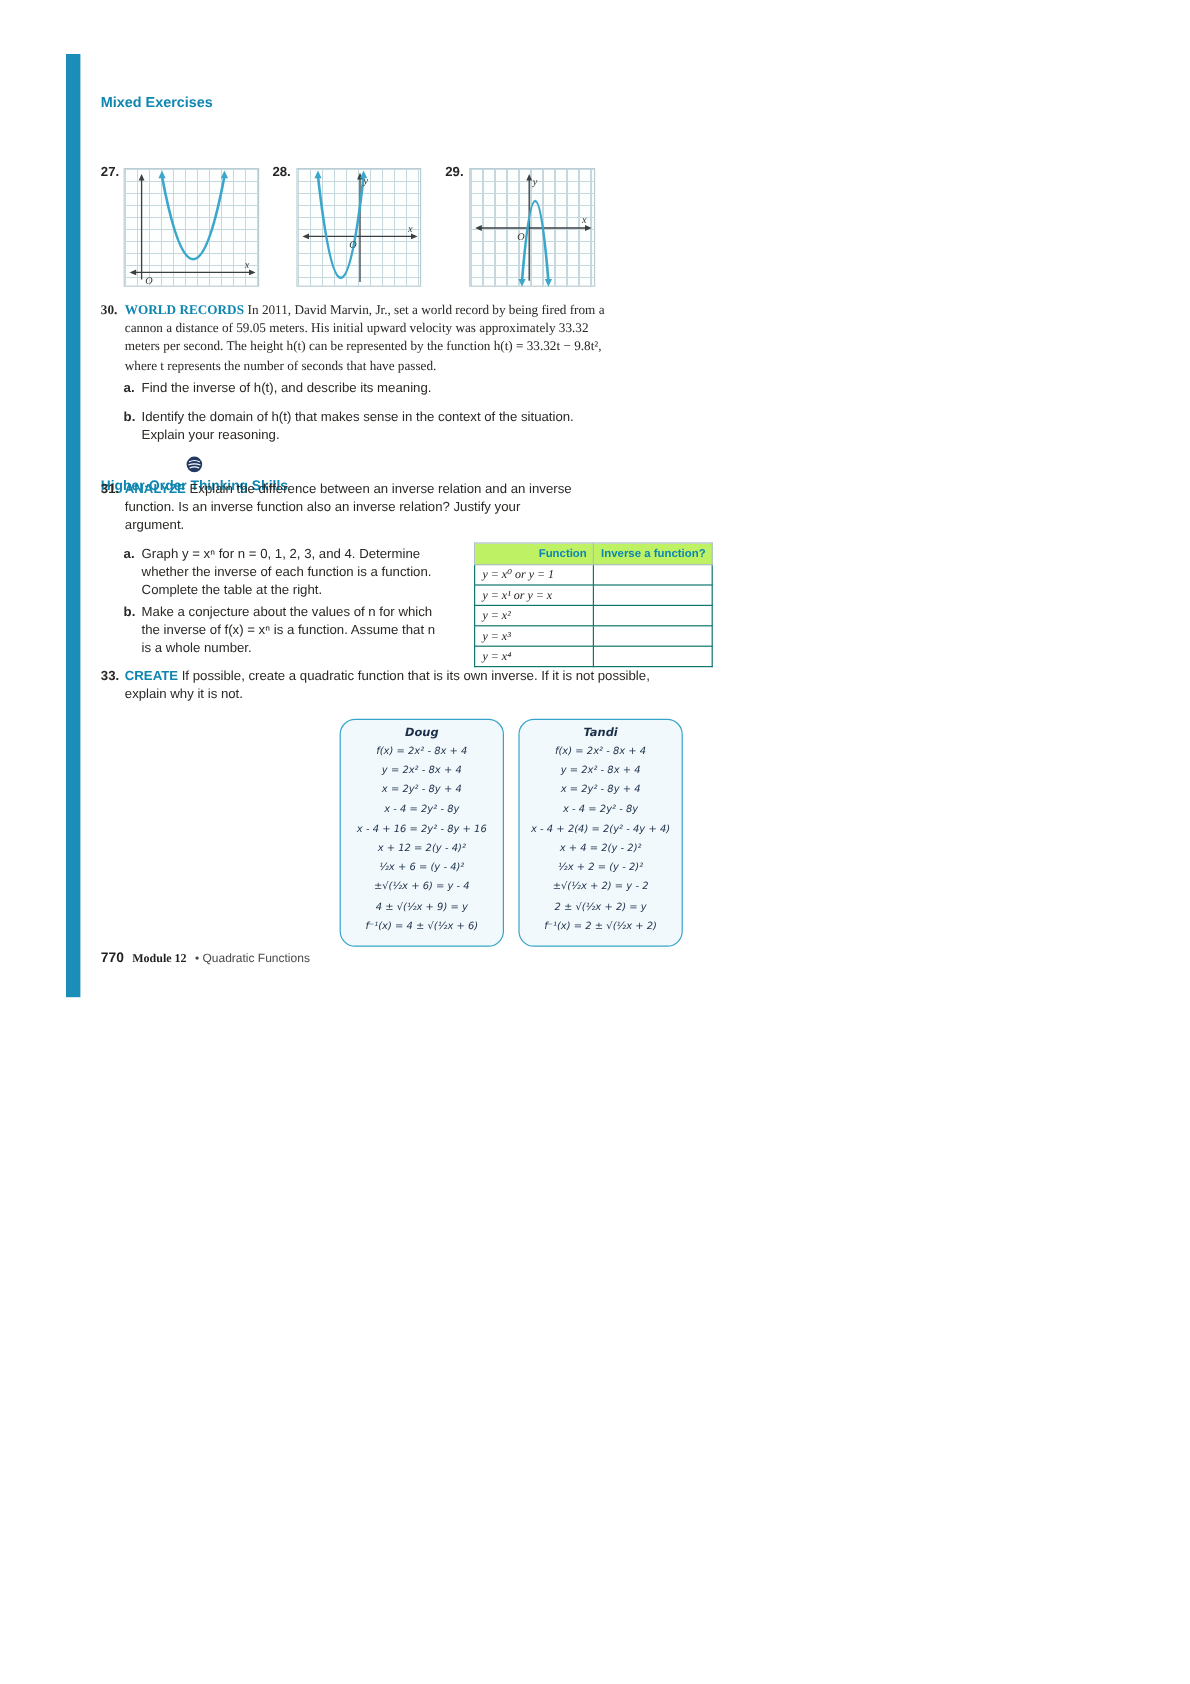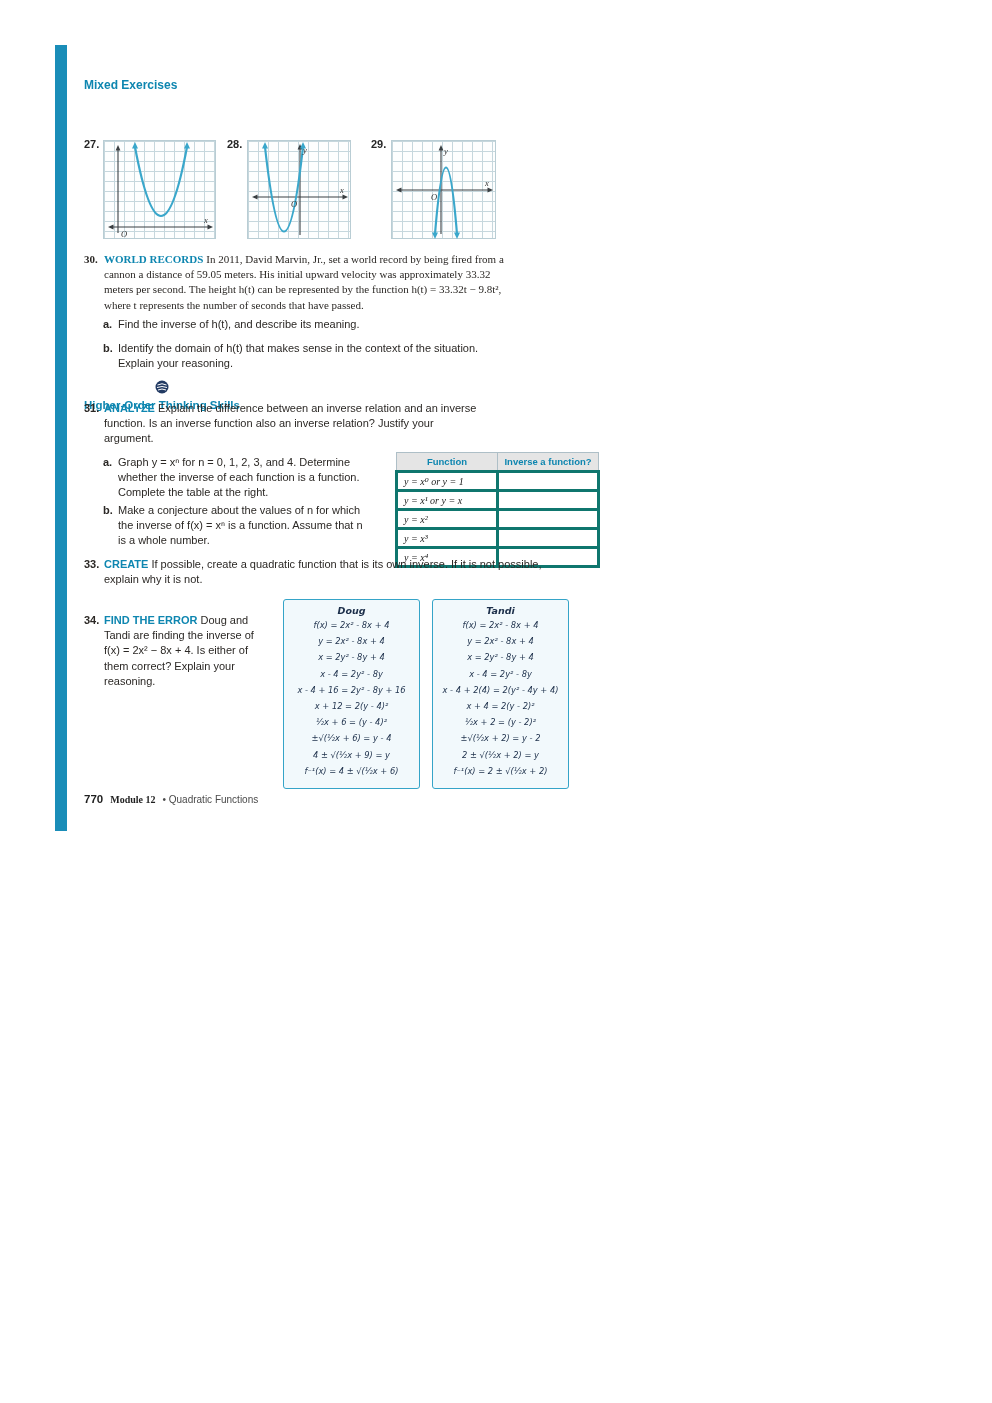--- a/index.html
+++ b/index.html
@@ -28,29 +28,29 @@
   .prob .num { font-weight:bold; width:20px; flex:none; }
   .tag { color:#0e86b0; font-weight:bold; margin-right:3px; }
 
   .sub-item { position:absolute; display:flex; font-size:11px; line-height:1.38; color:#2b2825; }
   .sub-label { font-weight:bold; width:15px; flex:none; }
 
   .hots { position:absolute; left:84px; top:380px; display:flex; align-items:center; gap:5px;
           font-size:11.5px; font-weight:bold; color:#0e86b0;flex-direction:column; }
 
   .fn-table { position:absolute; left:395px; top:452px; border-collapse:collapse; }
-  .fn-table th { border:1px solid #aebfc7; background:#e5e5e5; color:#0e86b0; font-size:9.5px;
-                 font-weight:bold; padding:3px 5px; font-family:"Liberation Sans",sans-serif; }
-  .fn-table td { border:3px solid #0f766e; height:14px; padding:1px 6px;
+  .fn-table th { border:1px solid #aebfc7; background:#bef264; color:#0e86b0; font-size:9.5px;
+                 font-weight:bold; padding:3px 5px; font-family:"Liberation Sans",sans-serif;text-align:right; }
+  .fn-table td { border:1px solid #0f766e; height:14px; padding:1px 6px;
                  font-family:"Liberation Serif","DejaVu Serif",serif; font-style:italic; font-size:10px; color:#222; }
   .fn-table td.fn { width:86px; }
   .fn-table td.ans { width:86px; }
 
   .error-box { position:absolute; top:599px; width:137px; height:190px; box-sizing:border-box;
-               border:1.6px solid #35a4c8; background:#f2f9fc; border-radius:3px; padding-top:5px; }
+               border:1.6px solid #35a4c8; background:#f2f9fc; border-radius:13px; padding-top:5px; }
   .box-title { text-align:center; font-weight:bold; font-style:italic; font-size:9.5px; color:#1c2f4a;
                font-family:"DejaVu Sans",sans-serif; margin-bottom:1px; }
   .box-line { text-align:center; font-style:italic; font-size:8.3px; line-height:16.2px; color:#1c2f4a;
               font-family:"DejaVu Sans",sans-serif; white-space:nowrap; }
 
   .footer { position:absolute; left:84px; top:793px; display:flex; align-items:baseline; gap:7px;
             font-size:10px; color:#4a4a4a; }
   .footer .pg { font-weight:bold; font-size:11.5px; color:#1f1f1f; }
   .footer .mod { font-weight:bold; color:#1f1f1f;font-family:Liberation Serif, serif; }
 </style>
@@ -202,26 +202,20 @@
     </tbody>
   </table>
 
   <div class="prob" style="left:84px; top:557px; width:500px;">
     <span class="num">33.</span>
     <div class="body" style="width:470px;">
       <span class="tag">CREATE</span><span>If possible, create a quadratic function that is its own inverse. If it is not possible, explain why it is not.</span>
     </div>
   </div>
 
-  <div class="prob" style="left:84px; top:613px; width:182px;">
-    <span class="num">34.</span>
-    <div class="body" style="width:160px;">
-      <span class="tag">FIND THE ERROR</span><span>Doug and Tandi are finding the inverse of f(x) = 2x² − 8x + 4. Is either of them correct? Explain your reasoning.</span>
-    </div>
-  </div>
 
   <div class="error-box" style="left:283px;">
     <div class="box-title">Doug</div>
     <div class="box-line">f(x) = 2x² - 8x + 4</div>
     <div class="box-line">y = 2x² - 8x + 4</div>
     <div class="box-line">x = 2y² - 8y + 4</div>
     <div class="box-line">x - 4 = 2y² - 8y</div>
     <div class="box-line">x - 4 + 16 = 2y² - 8y + 16</div>
     <div class="box-line">x + 12 = 2(y - 4)²</div>
     <div class="box-line">½x + 6 = (y - 4)²</div>

